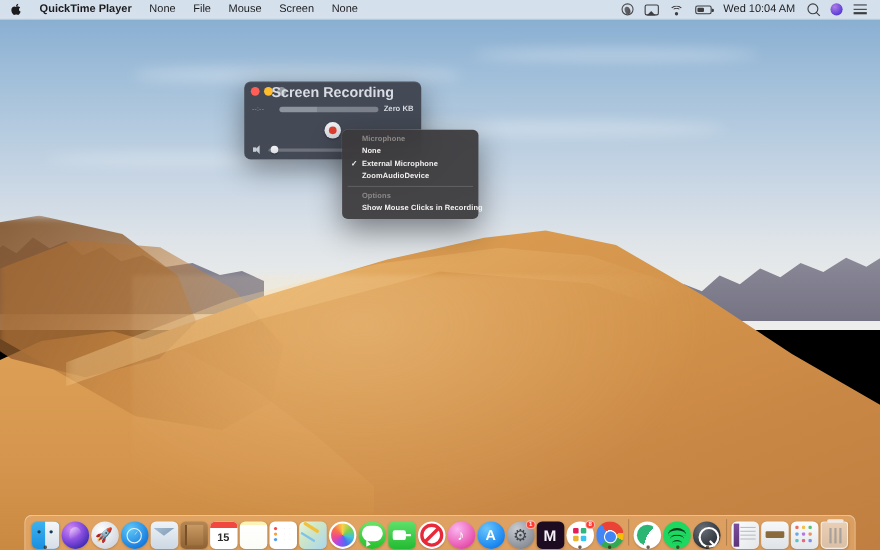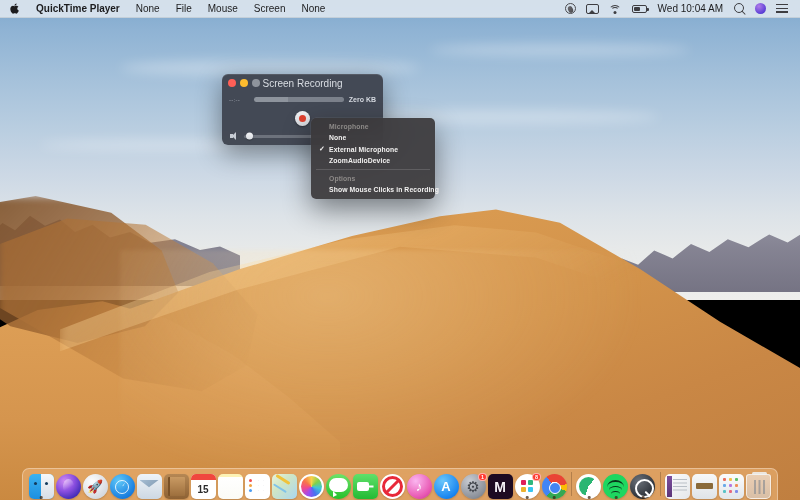--- a/index.html
+++ b/index.html
@@ -182,21 +182,21 @@
   .qt-titlebar {
     height:18px; display:flex; align-items:center; position:relative;
     padding-left:6px;
   }
   .tl { width:8px; height:8px; border-radius:50%; margin-right:4px; }
   .tl-close { background:#ff5f57; }
   .tl-min   { background:#febc2e; }
   .tl-zoom  { background:#8f949c; }
   .qt-title {
     position:absolute; left:0; right:0; text-align:center;
-    font-size:10px; font-weight:normal; color:#d9dde3;
+    font-size:13px; font-weight:bold; color:#d9dde3;
     pointer-events:none;
   }
   .qt-timerow {
     display:flex; align-items:center; padding:0 7px; height:15px; gap:5px;
   }
   .qt-time { font-size:6px; color:#9aa0aa; letter-spacing:.3px; min-width:20px; }
   .qt-progress {
     flex:1; height:5px; border-radius:3px;
     background:linear-gradient(to right,#8e949d 0%,#8e949d 38%,#7c828c 38%,#7c828c 100%);
     position:relative;

